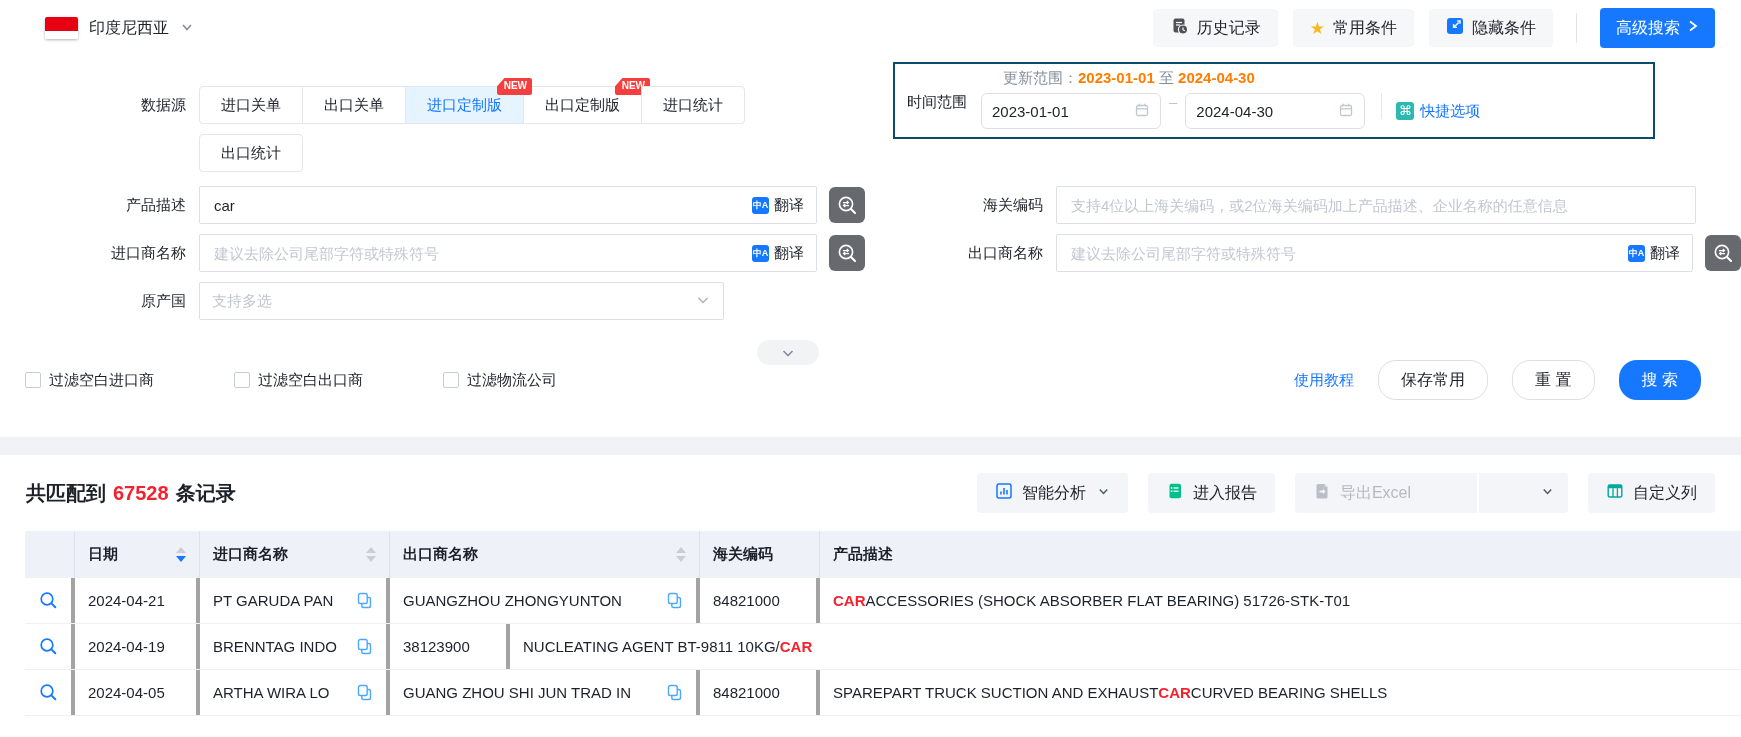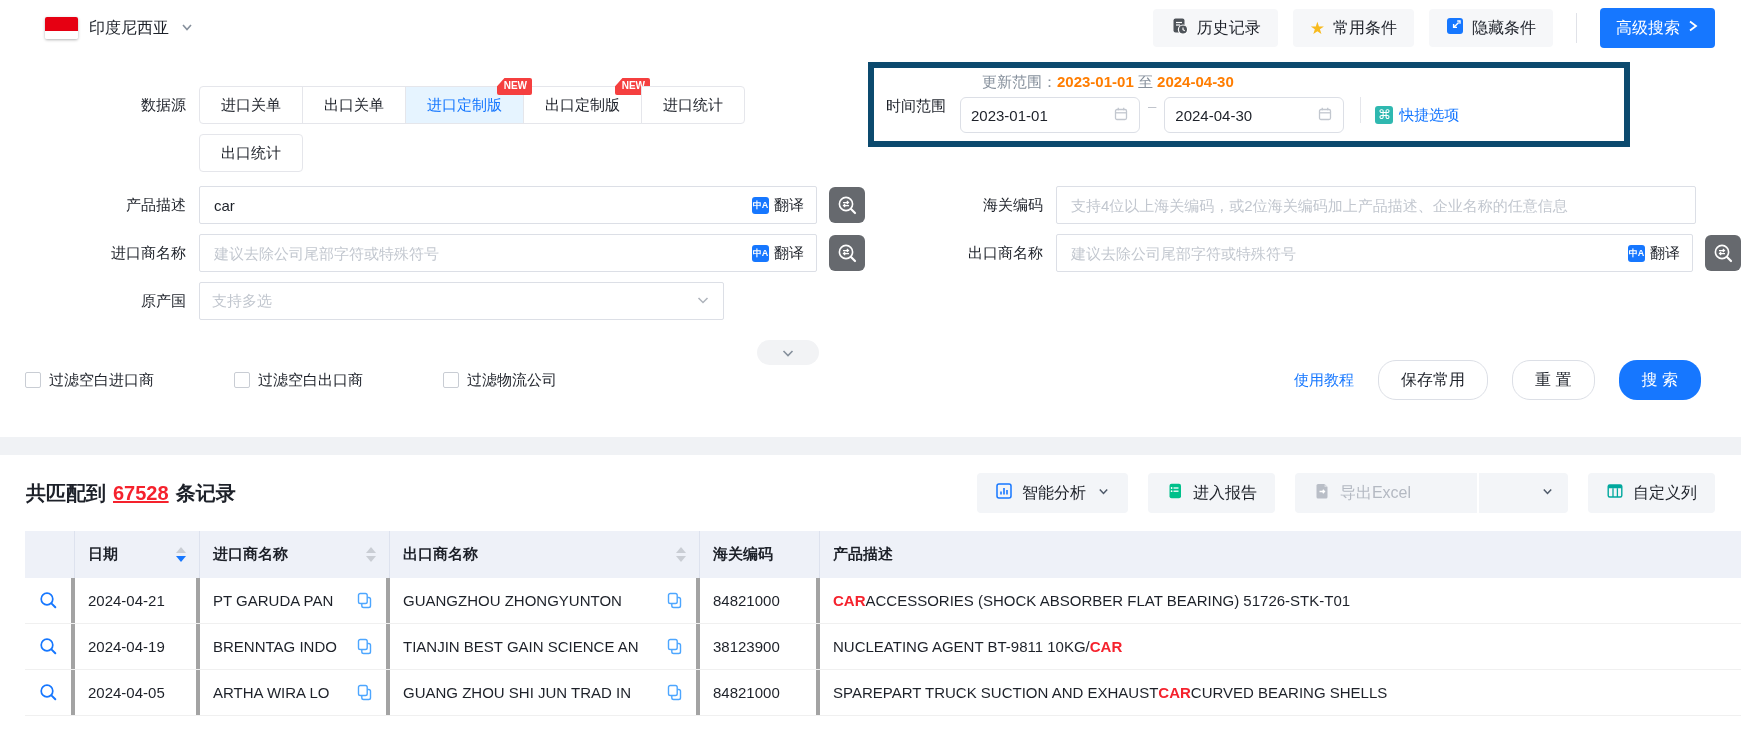--- a/index.html
+++ b/index.html
@@ -31,21 +31,21 @@
        border:1px solid #e5e6eb;background:#fff;font-size:15px;color:#1d2129;cursor:pointer;white-space:nowrap;}
   .tab:first-child{margin-left:0;border-radius:4px 0 0 4px;text-align:center;}
   .tab:last-child{border-radius:0 4px 4px 0;}
   .tab.active{background:#e6f4ff;color:#1677ff;z-index:1;}
   .badge{position:absolute;top:-9px;right:-9px;background:#f53f3f;color:#fff;font-size:10px;font-weight:bold;
          line-height:1;padding:3px 5px 4px 7px;border-radius:2px;
          clip-path:polygon(22% 0,100% 0,100% 100%,0 100%,0 52%);}
   .tab-single{display:inline-block;margin-top:10px;height:38px;line-height:36px;box-sizing:border-box;
          padding:0 21px;border:1px solid #e5e6eb;border-radius:4px;background:#fff;cursor:pointer;}
   
-  .timebox{width:762px;box-sizing:border-box;border:6px solid #0c4a6e;padding:3px 12px 8px 12px;align-self:start;}
+  .timebox{width:762px;box-sizing:border-box;border:2px solid #0c4a6e;padding:3px 12px 8px 12px;align-self:start;margin-left:25px;}
   .update-line{margin:2px 0 5px 96px;color:#86909c;font-size:15px;}
   .update-line b{color:#ff7d00;}
   .time-row{display:flex;}
   .time-label{margin-right:14px;color:#1d2129;}
   .date-input{display:flex;align-items:center;justify-content:space-between;width:180px;height:36px;
          box-sizing:border-box;border:1px solid #dcdfe6;border-radius:6px;padding:0 10px;background:#fff;cursor:pointer;}
   .dash{color:#c0c4cc;margin:0 8px;}
   .time-sep{width:1px;height:26px;background:#e5e6eb;margin:0 14px 0 16px;}
   .quick{display:flex;align-items:center;gap:6px;color:#1677ff;cursor:pointer;}
   .cmd{width:18px;height:18px;background:#2fb8b0;border-radius:3px;color:#fff;font-size:13px;line-height:18px;
@@ -76,21 +76,21 @@
   .link{color:#1677ff;cursor:pointer;}
   .btn{height:40px;padding:0 22px;border:1px solid #dcdfe6;border-radius:18px;background:#fff;font-size:16px;
        color:#1d2129;cursor:pointer;font-family:inherit;}
   .btn-primary{background:#1677ff;color:#fff;border:none;padding:0 23px;}
   .collapse-pill{position:absolute;left:757px;top:284px;width:62px;height:25px;background:#f2f3f5;border-radius:13px;
        display:flex;align-items:center;justify-content:center;cursor:pointer;}
   
   .band{height:18px;background:#f0f2f5;margin-top:37px;}
   .results-head{display:flex;align-items:center;justify-content:space-between;padding:18px 26px 14px 26px;}
   .count{font-size:20px;font-weight:bold;}
-  .count .red{color:#f5222d;margin:0 7px;text-decoration:underline;}
+  .count .red{color:#f5222d;margin:0 7px;}
   .ract{display:flex;align-items:center;gap:20px;}
   .rbtn{display:flex;align-items:center;gap:9px;height:40px;padding:0 18px;background:#f3f5f8;border:none;
        border-radius:4px;font-size:16px;color:#1d2129;cursor:pointer;font-family:inherit;}
   .rbtn .chev-sm{margin-left:2px;}
   .split{display:flex;align-items:center;background:#f3f5f8;border-radius:4px;gap:48px;}
   .split .rbtn{background:transparent;}
   .split-sep{width:2px;height:40px;background:#fff;}
   .disabled{color:#b4b9c2;cursor:not-allowed;}
   
   .table{margin:4px 0 0 25px;}
@@ -480,29 +480,20 @@
             <div class="tc c1">2024-04-19</div>
             <div class="tc c2">
               <span class="cname">BRENNTAG INDO</span>
               <span class="copy">
                 <svg width="17" height="17" viewBox="0 0 17 17">
                   <rect x="5.8" y="5.5" width="8.7" height="10" rx="1.8" fill="none" stroke="#4da6ff" stroke-width="1.4"></rect>
                   <rect x="2.5" y="1.5" width="8.7" height="10" rx="1.8" fill="#fff" stroke="#4da6ff" stroke-width="1.4"></rect>
                 </svg>
               </span>
             </div>
-            <div class="tc c3">
-              <span class="cname">TIANJIN BEST GAIN SCIENCE AN</span>
-              <span class="copy">
-                <svg width="17" height="17" viewBox="0 0 17 17">
-                  <rect x="5.8" y="5.5" width="8.7" height="10" rx="1.8" fill="none" stroke="#4da6ff" stroke-width="1.4"></rect>
-                  <rect x="2.5" y="1.5" width="8.7" height="10" rx="1.8" fill="#fff" stroke="#4da6ff" stroke-width="1.4"></rect>
-                </svg>
-              </span>
-            </div>
             <div class="tc c4">38123900</div>
             <div class="tc c5 desc">
               <span class="">NUCLEATING AGENT BT-9811 10KG/</span>
               <span class="hl">CAR</span>
             </div>
           </div>
           <div class="trow">
             <div class="tc c0">
               <svg width="19" height="19" viewBox="0 0 19 19">
                 <circle cx="8" cy="8" r="5.8" fill="none" stroke="#1677ff" stroke-width="1.7"></circle>

